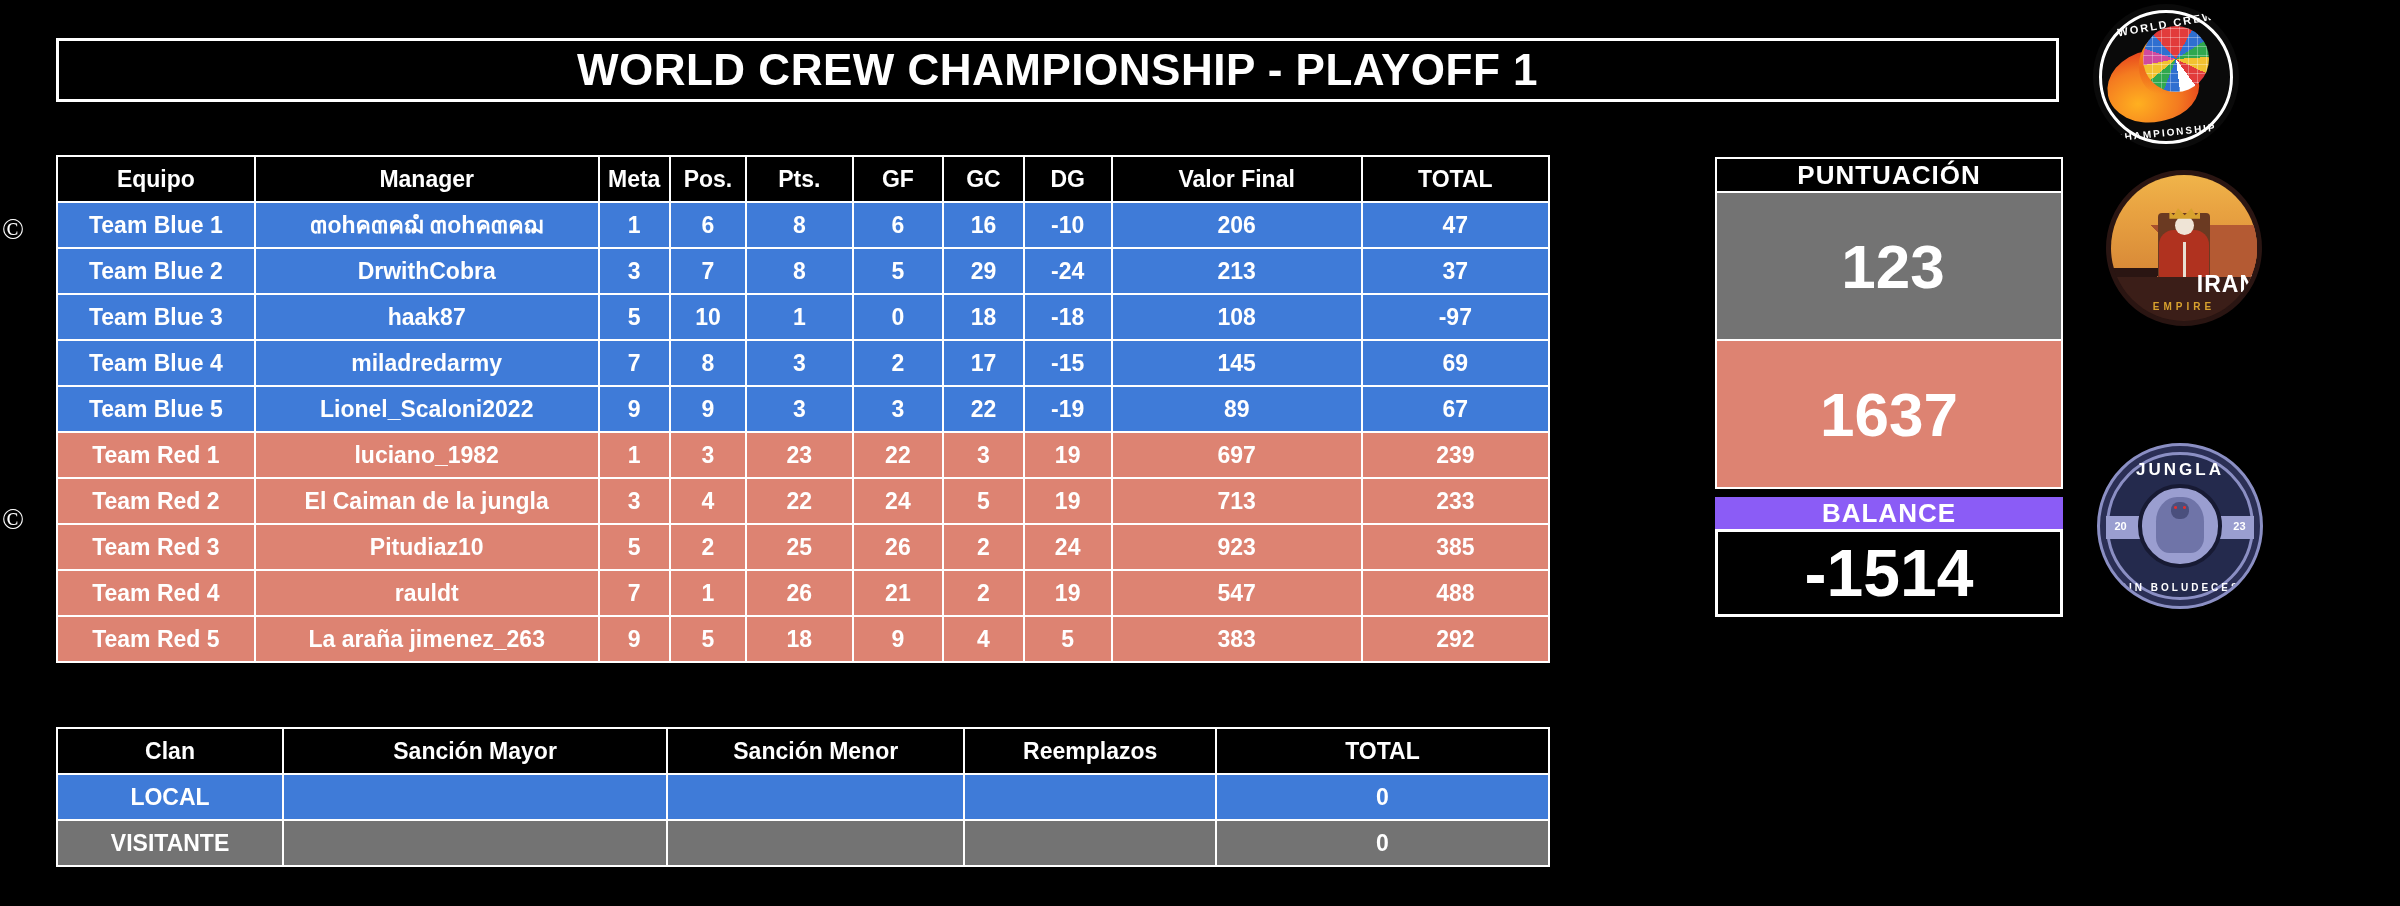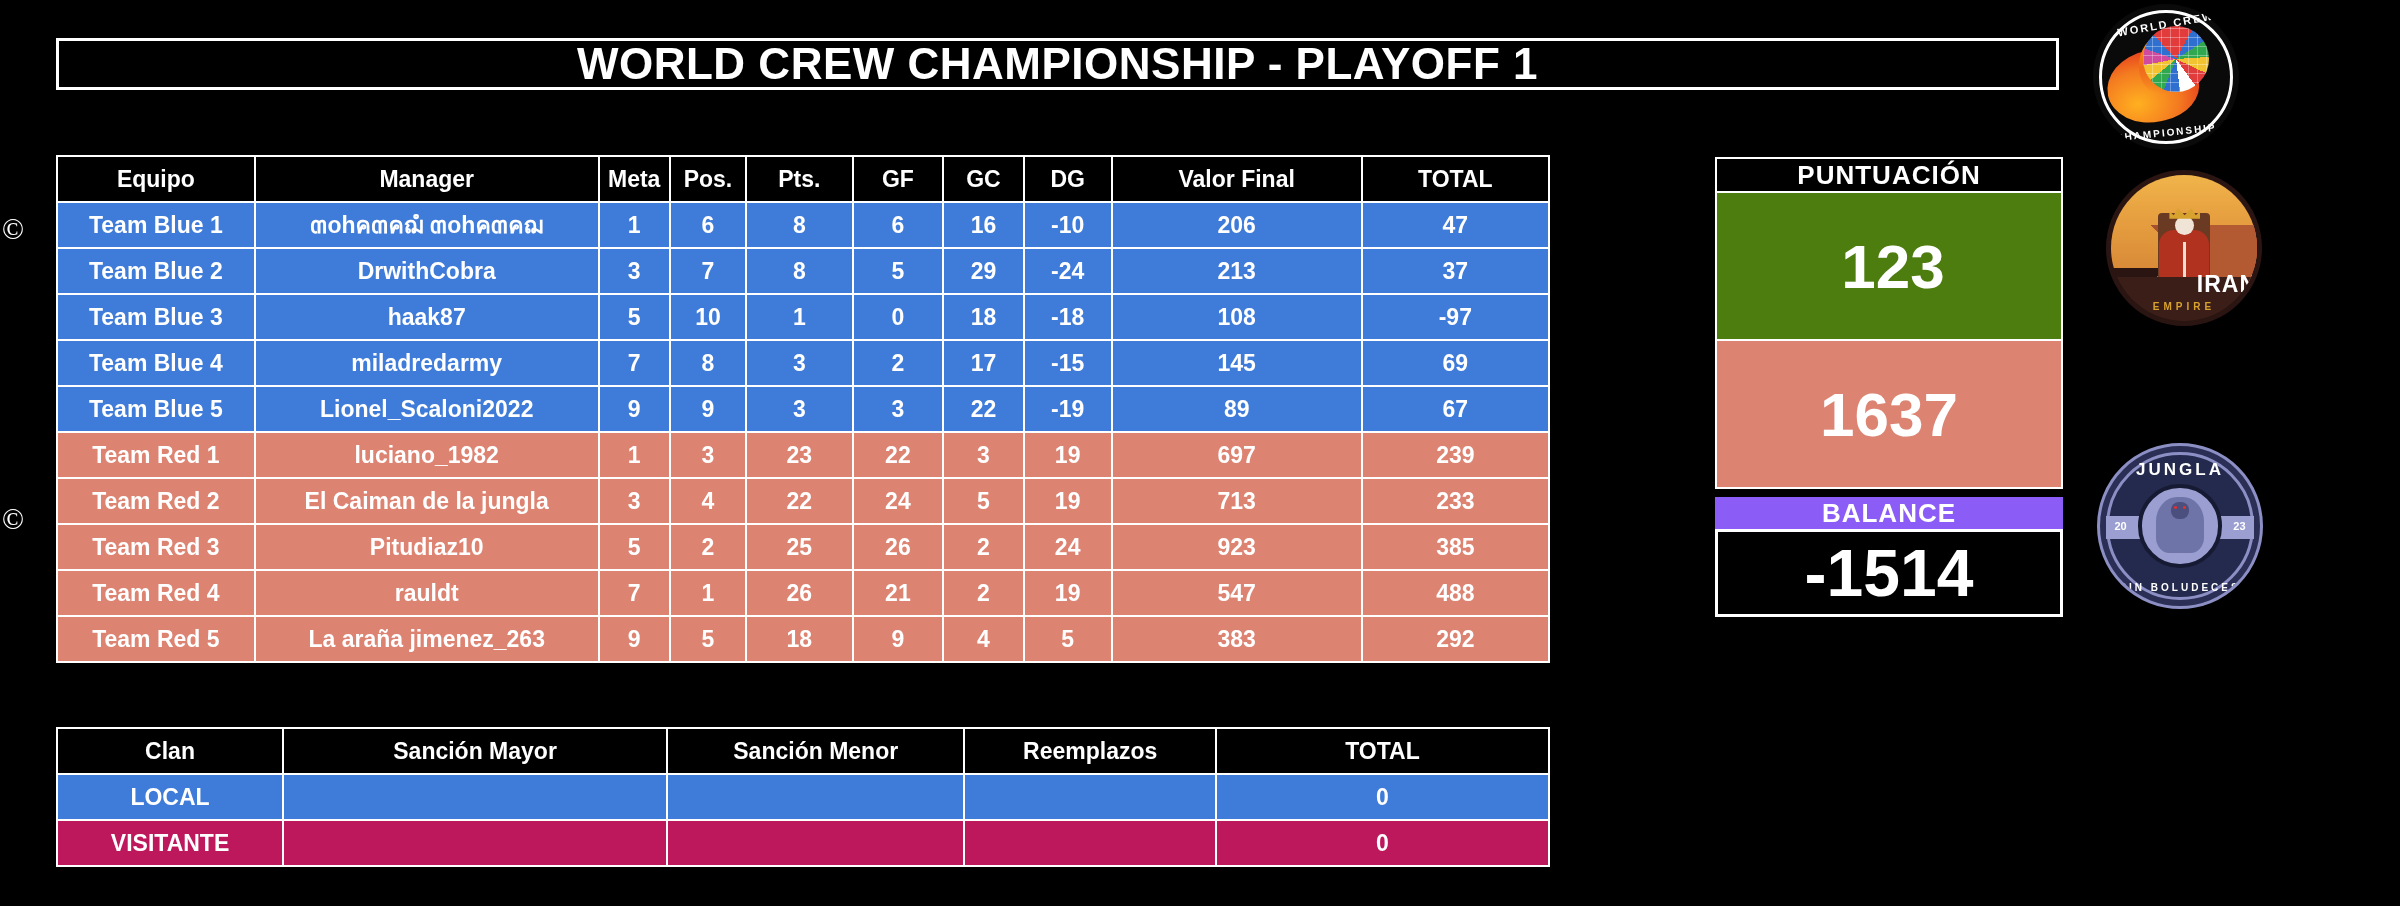--- a/index.html
+++ b/index.html
@@ -16,21 +16,21 @@
     position: relative;
     width: 2400px;
     height: 906px;
     background: #000000;
   }
 
   
   .title-banner {
     position: absolute;
     left: 56px; top: 38px;
-    width: 2003px; height: 52px;
+    width: 2003px; height: 64px;
     background: #000000;
     border: 3px solid #ffffff;
     display: flex;
     align-items: center;
     justify-content: center;
   }
   .title-text {
     color: #ffffff;
     font-size: 44px;
     font-weight: bold;
@@ -103,21 +103,21 @@
     vertical-align: middle;
     color: #ffffff;
     font-size: 23px;
     font-weight: bold;
     padding: 0 4px;
     white-space: nowrap;
     margin-left: 24px;
   }
   .sanctions thead th { background: #000000; }
   .sanctions tr.blue td { background: #3f7bd8; }
-  .sanctions tr.red  td { background: #be185d; }
+  .sanctions tr.red  td { background: #737373; }
   .s-clan { width: 220px; }
   .s-may  { width: 375px; }
   .s-men  { width: 290px; }
   .s-ree  { width: 245px; }
   .s-tot  { width: 325px; }
 
   
   .score-panel {
     position: absolute;
     left: 1715px; top: 157px;
@@ -135,21 +135,21 @@
   }
   .score-box {
     border: 2px solid #ffffff;
     border-top: none;
     height: 148px;
     display: flex; align-items: center; justify-content: center;
     color: #ffffff;
     font-size: 62px;
     font-weight: bold;
   }
-  .score-blue { background: #4d7c0f; padding-left: 8px; }
+  .score-blue { background: #737373; padding-left: 8px; }
   .score-red  { background: #dd8372; }
 
   .balance-header {
     margin-top: 8px;
     background: #8b5cf6;
     height: 32px;
     display: flex; align-items: center; justify-content: center;
     color: #ffffff;
     font-size: 26px;
     font-weight: bold;

